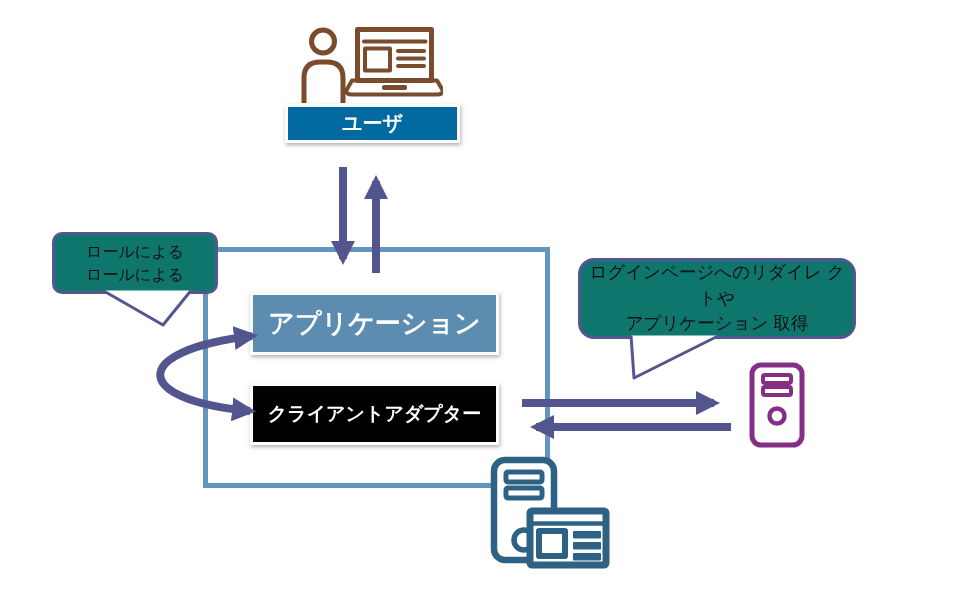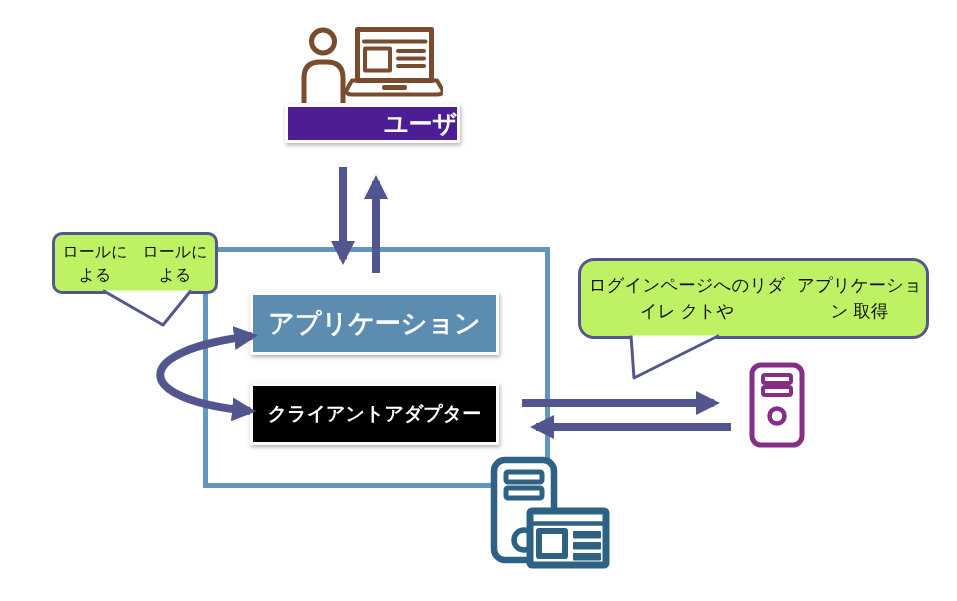--- a/index.html
+++ b/index.html
@@ -11,22 +11,22 @@
   .shape-label{
     display:flex;align-items:center;justify-content:center;
     color:#fff;font-weight:bold;text-align:center;
     border:3px solid #fcfcfc;
     box-shadow:1px 2px 4px rgba(110,110,110,.55);
   }
   .boundary-box{
     border:5px solid #6296BF;background:transparent;
   }
   .callout{
-    background:#bef264;border:3px solid #54578F;
-    display:flex;flex-direction:row;align-items:center;justify-content:center;
+    background:#0f766e;border:3px solid #54578F;
+    display:flex;flex-direction:column;align-items:center;justify-content:center;
     color:#111;text-align:center;line-height:1.45;
   }
   .callout-left{border-radius:10px;font-size:16px;}
   .callout-right{border-radius:16px;font-size:17.5px;}
   svg{display:block;}
   .overlay{pointer-events:none;}
 </style>
 </head>
 <body>
 
@@ -35,21 +35,21 @@
   <div class="abs boundary-box" style="left:203px;top:247px;width:347px;height:241px;"></div>
 
   <div class="abs shape-label" style="left:250px;top:292px;width:249px;height:63px;background:#5C8CB0;font-size:26px;">
     <span>アプリケーション</span>
   </div>
 
   <div class="abs shape-label" style="left:250px;top:383px;width:249px;height:62px;background:#000000;font-size:19px;">
     <span>クライアントアダプター</span>
   </div>
 
-  <div class="abs shape-label" style="left:285px;top:104px;width:175px;height:39px;background:#4c1d95;font-size:24px;justify-content:flex-end;">
+  <div class="abs shape-label" style="left:285px;top:104px;width:175px;height:39px;background:#0369a1;font-size:20px;">
     <span>ユーザ</span>
   </div>
 
 
   <div class="abs" style="left:297px;top:27px;width:146px;height:76px;">
     <svg width="146" height="76" viewBox="0 0 146 76" fill="none" stroke="#7B4B2E" stroke-linejoin="round" stroke-linecap="round">
       <circle cx="26" cy="14.5" r="11.5" stroke-width="5"></circle>
       <path d="M7 76 V51 Q7 35 23 35 H30 Q46 35 46 51 V76" stroke-width="5"></path>
       <rect x="60.5" y="2.5" width="74" height="51" stroke-width="5"></rect>
       <path d="M67 14.5 H128.5" stroke-width="4"></path>
@@ -89,21 +89,21 @@
       <rect x="47" y="35" width="28" height="7.5" rx="1" fill="#2E6284" stroke="none"></rect>
       <rect x="47" y="46" width="28" height="7.5" rx="1" fill="#2E6284" stroke="none"></rect>
     </svg>
   </div>
 
   <div class="abs callout callout-left" style="left:52px;top:232px;width:166px;height:62px;">
     <span>ロールによる</span>
     <span>ロールによる</span>
   </div>
 
-  <div class="abs callout callout-right" style="left:578px;top:258px;width:351px;height:81px;">
+  <div class="abs callout callout-right" style="left:578px;top:258px;width:278px;height:81px;">
     <span>ログインページへのリダイレ クトや</span>
     <span>アプリケーション 取得</span>
   </div>
 
   <svg class="abs overlay" style="left:0;top:0;" width="957" height="601" viewBox="0 0 957 601">
     <defs>
       <marker id="arrow" viewBox="0 0 10 10" refX="7.5" refY="5" markerWidth="3" markerHeight="3" orient="auto-start-reverse">
         <path d="M0 0 L10 5 L0 10 Z" fill="#53568E"></path>
       </marker>
     </defs>

